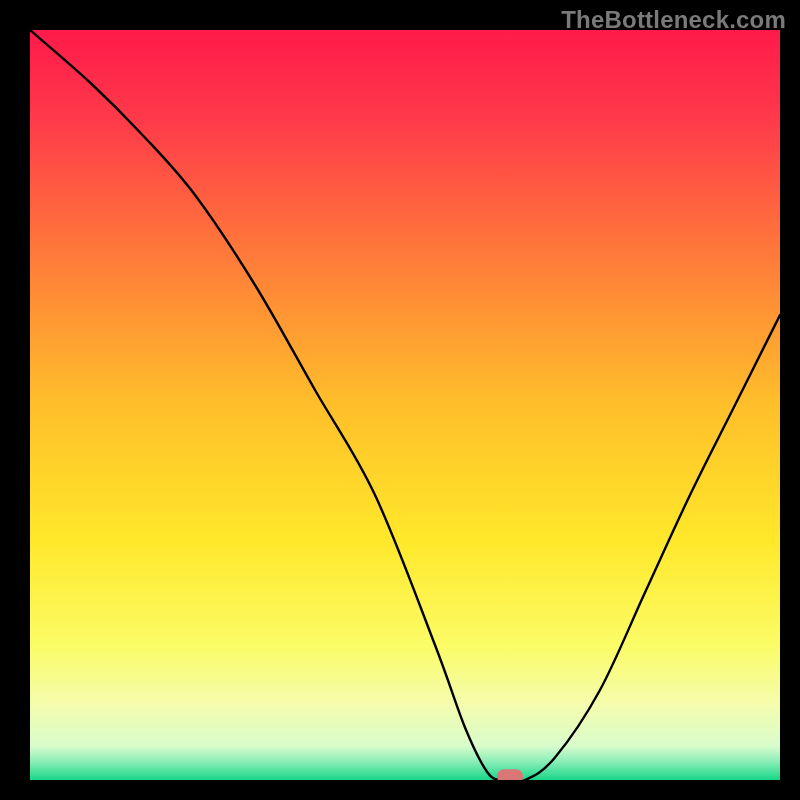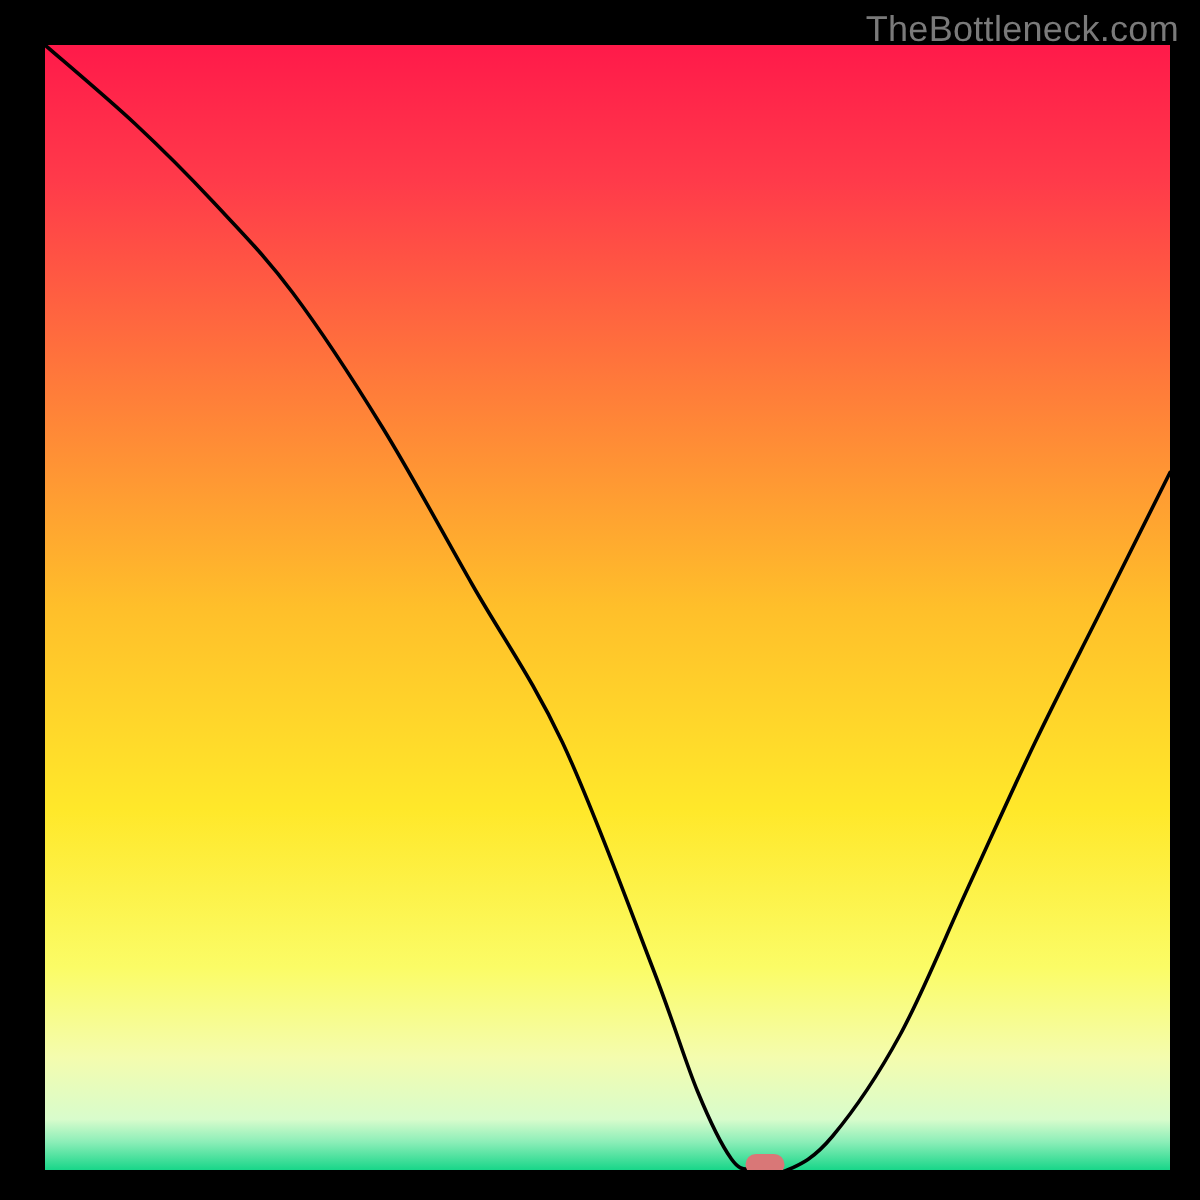--- a/index.html
+++ b/index.html
@@ -27,21 +27,21 @@
   }
   svg {
     display: block;
   }
   .watermark {
     position: absolute;
     top: 6px;
     right: 14px;
     color: #7a7a7a;
     font-size: 24px;
-    font-weight: 400;
+    font-weight: 700;
     letter-spacing: 0.2px;
   }
 </style>
 </head>
 <body>
 
 <div class="outer">
   <div class="watermark">TheBottleneck.com</div>
   <div class="plot-box">
     <svg id="chart-svg" width="750" height="750" viewBox="0 0 750 750">

